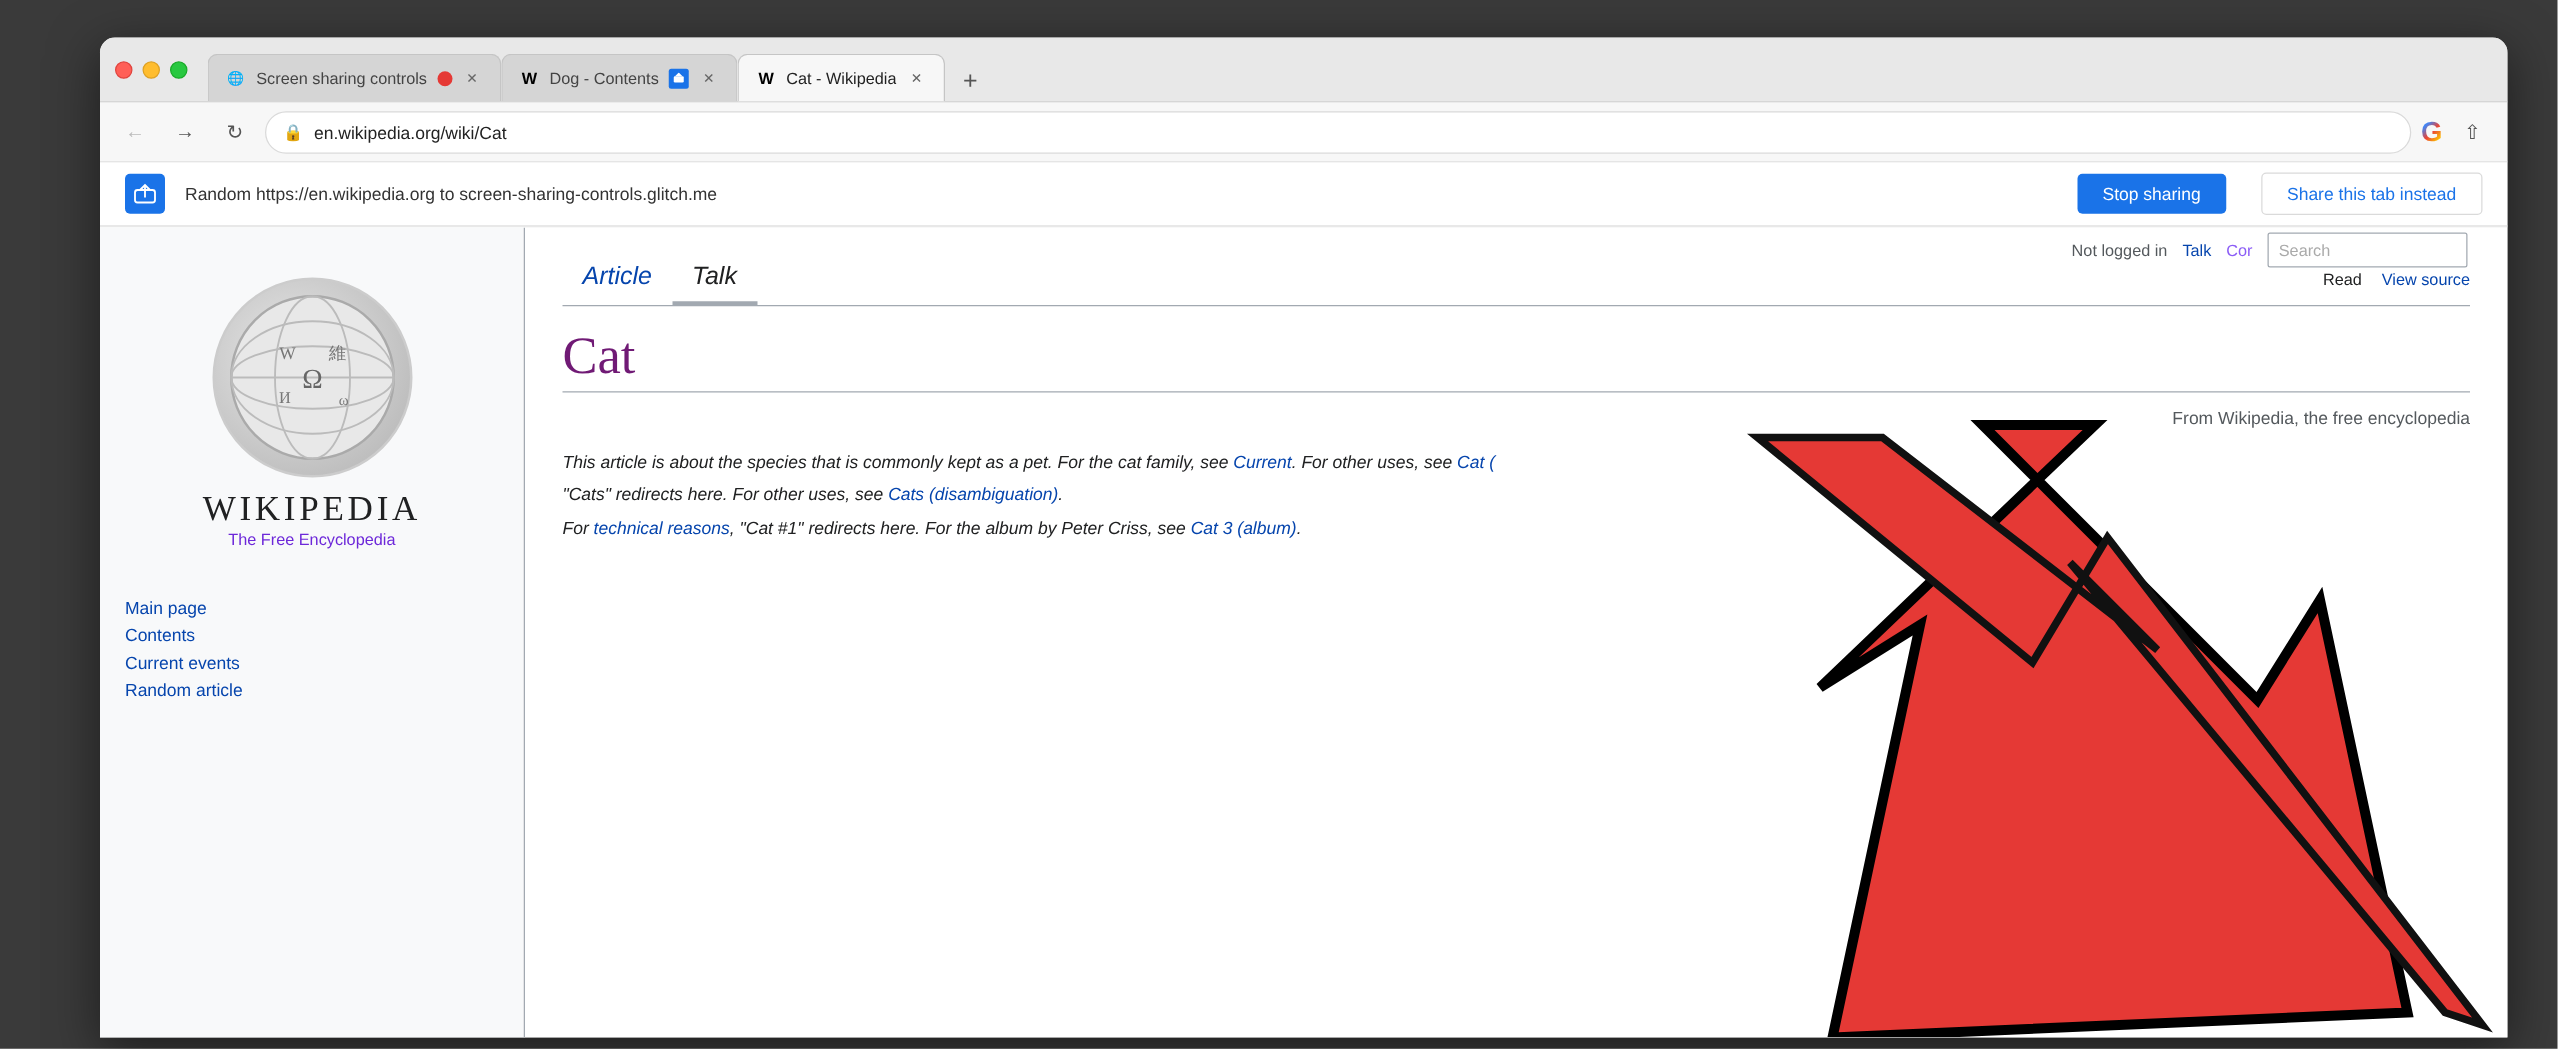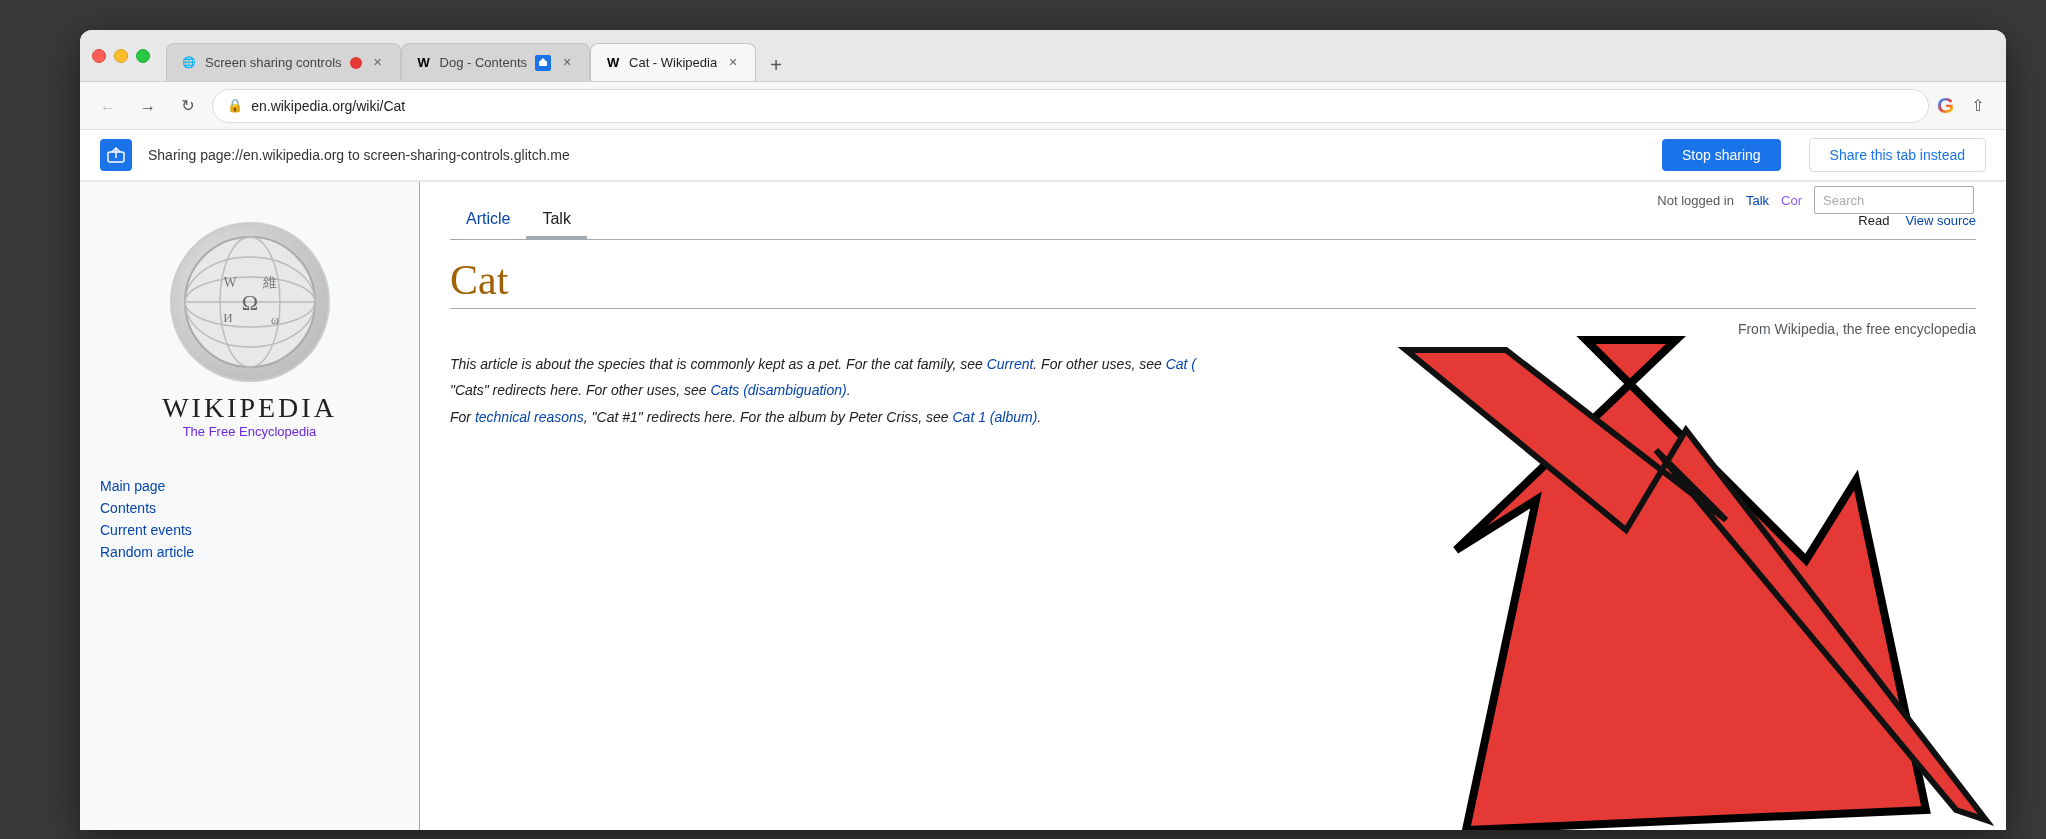--- a/index.html
+++ b/index.html
@@ -348,25 +348,26 @@
       display: flex;
       align-items: center;
       border-bottom: 1px solid #a2a9b1;
       margin-bottom: 16px;
       padding-bottom: 0;
       gap: 0;
     }
 
     .wiki-tab {
       padding: 8px 16px;
-      font-size: 16px;
+      font-size: 20px;
       color: #0645ad;
       cursor: pointer;
       border-bottom: 3px solid transparent;
       text-decoration: none;
+      font-style: italic;
     }
 
     .wiki-tab.active {
       color: #202122;
       border-bottom: 3px solid #a2a9b1;
     }
 
     .wiki-actions {
       margin-left: auto;
       display: flex;
@@ -377,21 +378,21 @@
     .wiki-action-link {
       font-size: 13px;
       color: #0645ad;
       cursor: pointer;
     }
 
     .wiki-article-title {
       font-family: 'Linux Libertine', Georgia, serif;
       font-size: 42px;
       font-weight: normal;
-      color: #a16207;
+      color: #701a75;
       border-bottom: 1px solid #a2a9b1;
       padding-bottom: 4px;
       margin-bottom: 12px;
     }
 
     .wiki-tagline {
       font-size: 14px;
       color: #54595d;
       margin-bottom: 16px;
       text-align: right;
@@ -530,21 +531,21 @@
   </div>
 
   <div class="sharing-bar">
     <div class="sharing-bar-icon">
       <svg width="18" height="18" viewBox="0 0 18 18" fill="white">
         <rect x="1" y="6" width="16" height="10" rx="2" fill="none" stroke="white" stroke-width="1.5"></rect>
         <polyline points="5,6 9,2 13,6" fill="none" stroke="white" stroke-width="1.5"></polyline>
         <line x1="9" y1="2" x2="9" y2="12" stroke="white" stroke-width="1.5"></line>
       </svg>
     </div>
-    <span class="sharing-text">Sharing page://en.wikipedia.org to screen-sharing-controls.glitch.me</span>
+    <span class="sharing-text">Random https://en.wikipedia.org to screen-sharing-controls.glitch.me</span>
     <button class="stop-sharing-btn">Stop sharing</button>
     <button class="share-tab-btn">Share this tab instead</button>
   </div>
 
   <div class="page-content">
 
     <div class="wiki-sidebar">
       <div class="wiki-logo-container">
         <div class="wiki-globe">
 
@@ -598,21 +599,21 @@
       <p class="wiki-tagline">From Wikipedia, the free encyclopedia</p>
 
       <div class="wiki-body-text">
         <p>
           This article is about the species that is commonly kept as a pet. For the cat family, see <span class="wiki-link">Current</span>. For other uses, see <span class="wiki-link">Cat (</span>
         </p>
         <p style="margin-top:4px;">
           "Cats" redirects here. For other uses, see <span class="wiki-link">Cats (disambiguation)</span>.
         </p>
         <p style="margin-top:4px;">
-          For <span class="wiki-link">technical reasons</span>, "Cat #1" redirects here. For the album by Peter Criss, see <span class="wiki-link">Cat 1 (album)</span>.
+          For <span class="wiki-link">technical reasons</span>, "Cat #1" redirects here. For the album by Peter Criss, see <span class="wiki-link">Cat 3 (album)</span>.
         </p>
       </div>
 
       <div class="red-arrow-overlay">
         <svg width="700" height="500" viewBox="0 0 700 500" style="position:absolute;bottom:0;right:0;">
 
           <polygon points="620,480 550,150 500,230 280,10 370,10 150,220 230,170 160,500" fill="#e53935" stroke="#000" stroke-width="8"></polygon>
 
           <polygon points="680,490 380,100 320,200 100,20 200,20 420,190 350,120 650,480" fill="#e53935" stroke="#111" stroke-width="6"></polygon>
         </svg>

